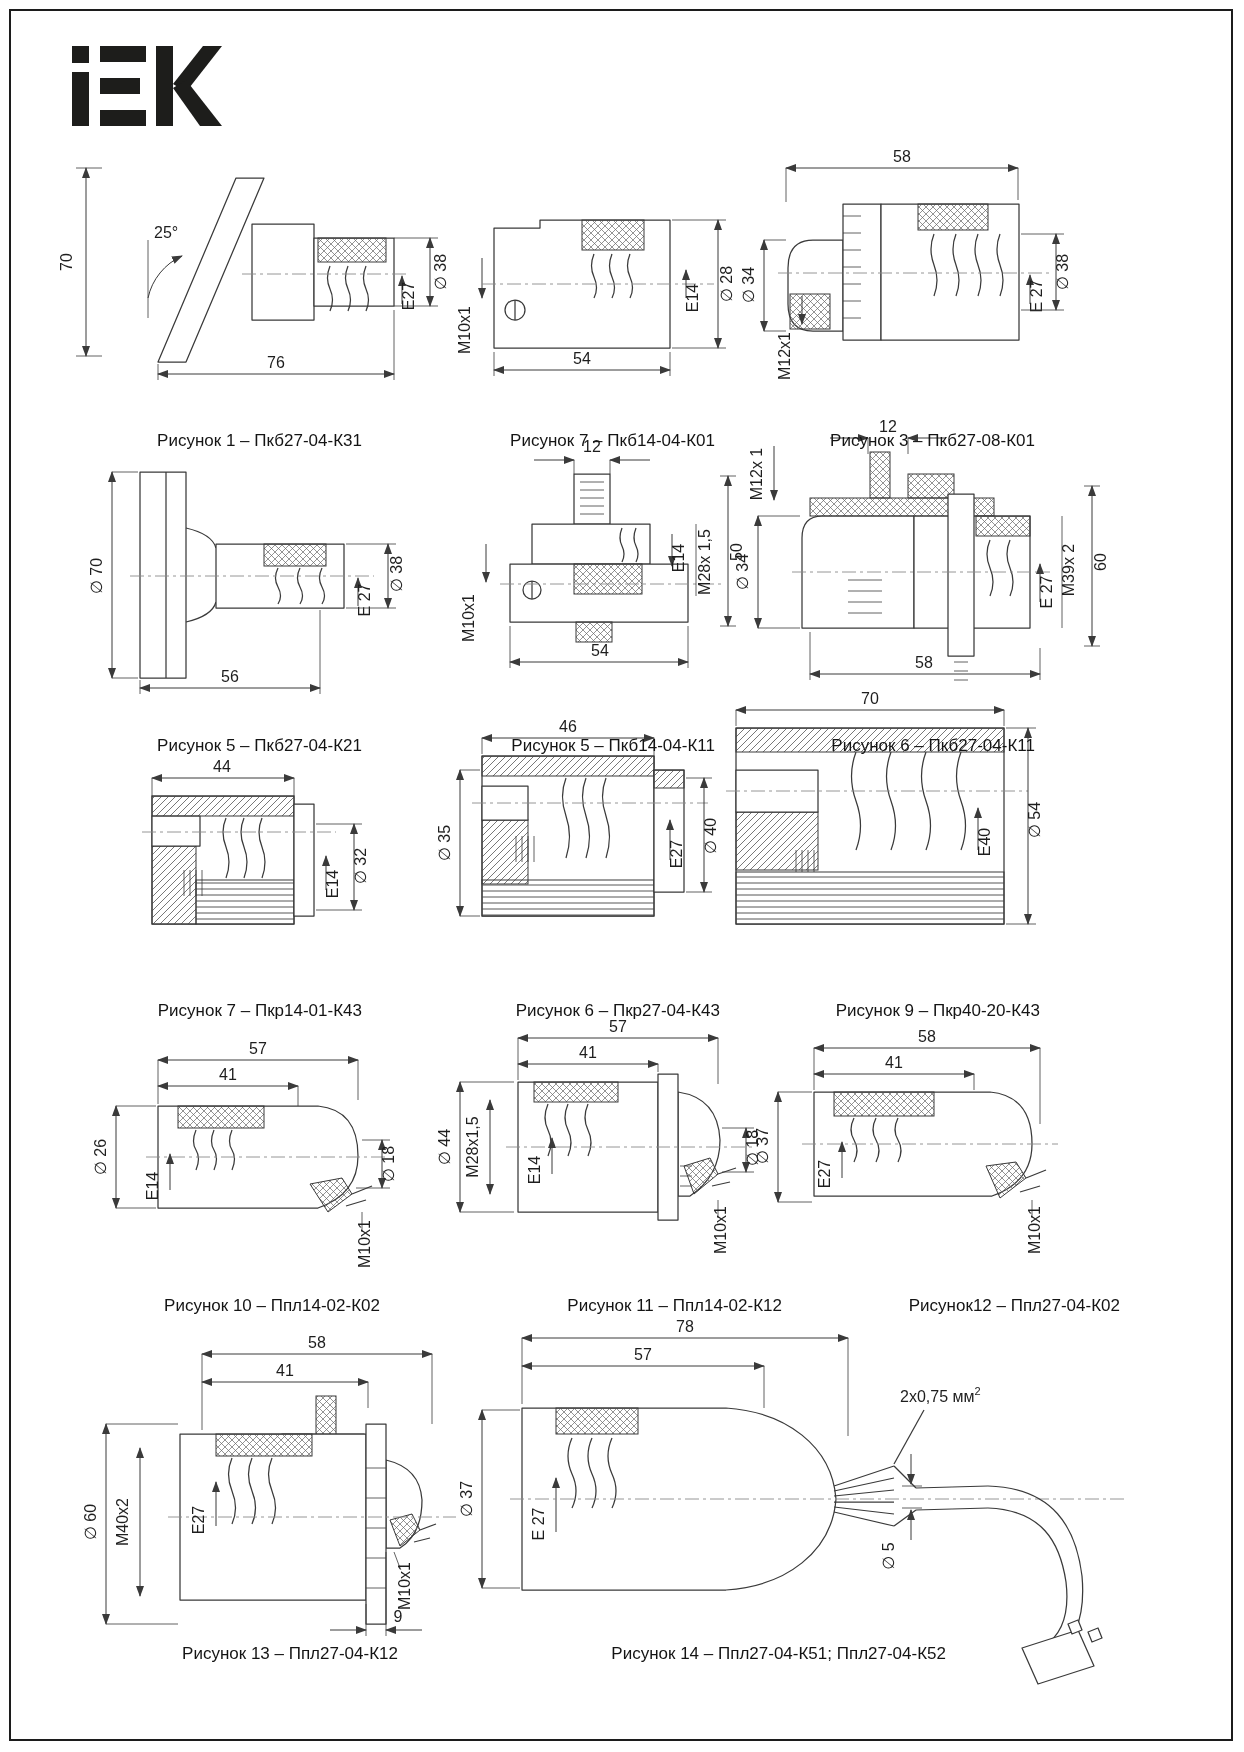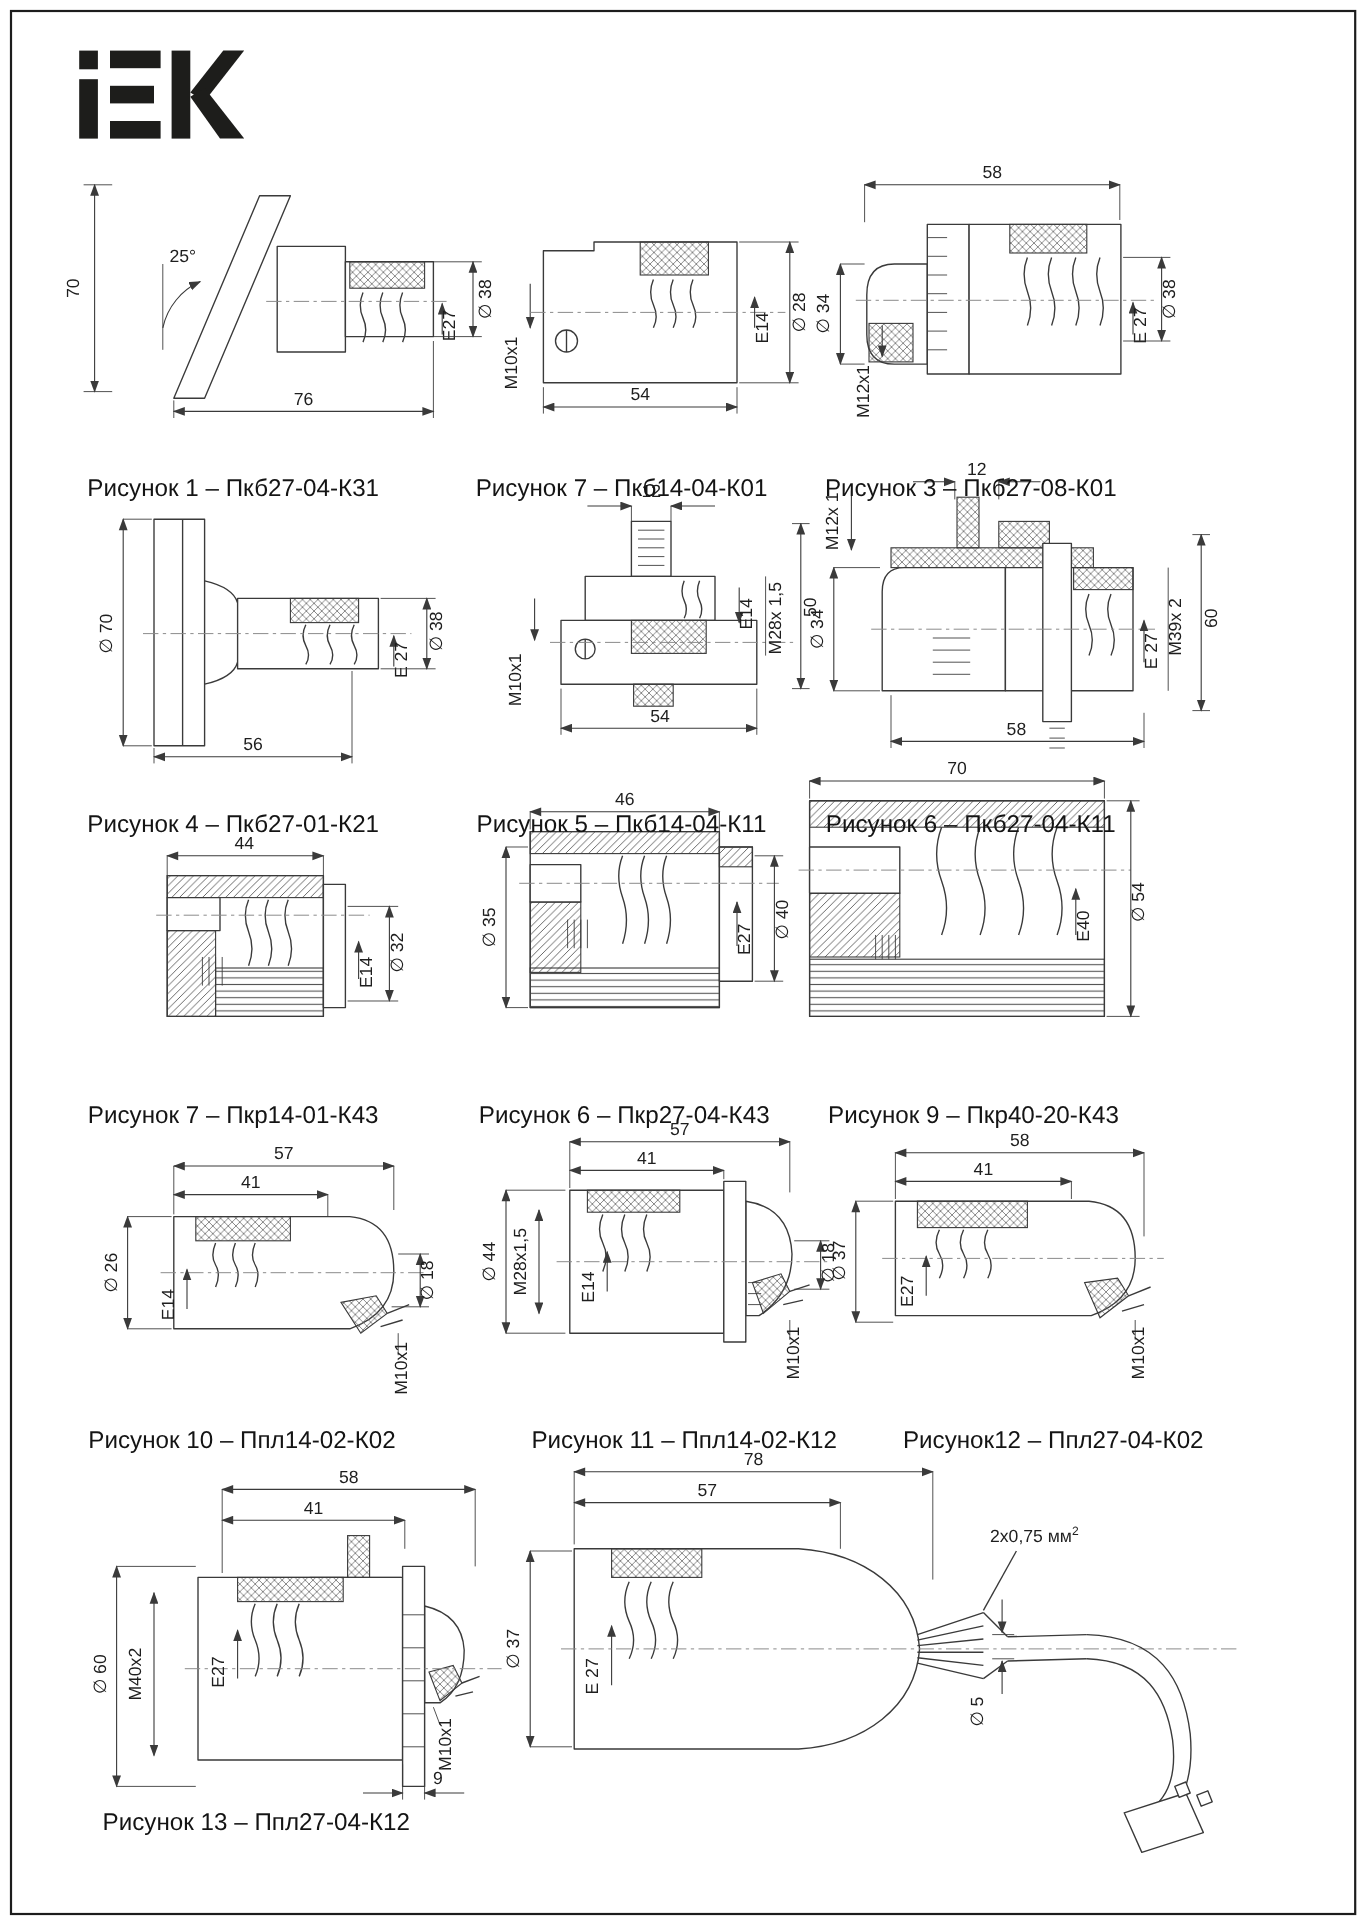--- a/index.html
+++ b/index.html
@@ -1,21 +1,21 @@
 <!DOCTYPE html>
 <html><head>
 <meta charset="utf-8">
 <style>
   html,body{margin:0;padding:0;background:#e8e8e8;}
   #page{position:relative;width:1244px;height:1752px;background:#ffffff;overflow:hidden;
         font-family:"Liberation Sans",sans-serif;}
   #frame{position:absolute;left:9px;top:9px;width:1224px;height:1732px;
          border:2px solid #1c1c1c;box-sizing:border-box;pointer-events:none;}
   svg.draw{position:absolute;overflow:visible;}
-  .cap{position:absolute;font-size:22px;color:#141414;text-align:center;white-space:nowrap;}
+  .cap{position:absolute;font-size:17px;color:#141414;text-align:right;white-space:nowrap;}
   
   .ln{stroke:#3a3a3a;stroke-width:1.25;fill:none;stroke-linejoin:round;}
   .fw{stroke:#3a3a3a;stroke-width:1.25;fill:#ffffff;stroke-linejoin:round;}
   .hx{stroke:#3a3a3a;stroke-width:1;fill:url(#px);}
   .hd{stroke:#3a3a3a;stroke-width:1;fill:url(#pd);}
   .hr{stroke:#3a3a3a;stroke-width:1;fill:url(#pr);}
   .dm{stroke:#3a3a3a;stroke-width:1;fill:none;}
   .xt{stroke:#3a3a3a;stroke-width:.8;fill:none;}
   .cl{stroke:#8a8a8a;stroke-width:.9;fill:none;stroke-dasharray:14 4 3 4;}
   .t{font-family:"Liberation Sans",sans-serif;font-size:16px;fill:#1e1e1e;}
@@ -520,24 +520,25 @@
   <text class="t" transform="rotate(-90 470 242)" x="470" y="242" text-anchor="middle">∅ 5</text>
   <line class="ln" x1="500" y1="96" x2="470" y2="150"></line>
   <text class="t" x="476" y="88">
     <tspan>2x0,75 мм</tspan><tspan dy="-7" font-size="11">2</tspan>
   </text>
 </svg>
 
 <div class="cap" style="left:62px;top:431px;width:300px">Рисунок 1 – Пкб27-04-К31</div>
 <div class="cap" style="left:415px;top:431px;width:300px">Рисунок 7 – Пкб14-04-К01</div>
 <div class="cap" style="left:730px;top:431px;width:305px">Рисунок 3 – Пкб27-08-К01</div>
-<div class="cap" style="left:62px;top:736px;width:300px">Рисунок 4 – Пкб27-01-К21</div>
+<div class="cap" style="left:62px;top:736px;width:300px">Рисунок 5 – Пкб27-04-К21</div>
 <div class="cap" style="left:415px;top:736px;width:300px">Рисунок 5 – Пкб14-04-К11</div>
 <div class="cap" style="left:730px;top:736px;width:305px">Рисунок 6 – Пкб27-04-К11</div>
 <div class="cap" style="left:62px;top:1001px;width:300px">Рисунок 7 – Пкр14-01-К43</div>
 <div class="cap" style="left:415px;top:1001px;width:305px">Рисунок 6 – Пкр27-04-К43</div>
 <div class="cap" style="left:730px;top:1001px;width:310px">Рисунок 9 – Пкр40-20-К43</div>
 <div class="cap" style="left:60px;top:1296px;width:320px">Рисунок 10 – Ппл14-02-К02</div>
 <div class="cap" style="left:462px;top:1296px;width:320px">Рисунок 11 – Ппл14-02-К12</div>
 <div class="cap" style="left:795px;top:1296px;width:325px">Рисунок12 – Ппл27-04-К02</div>
 <div class="cap" style="left:68px;top:1644px;width:330px">Рисунок 13 – Ппл27-04-К12</div>
+<div class="cap" style="left:466px;top:1644px;width:480px">Рисунок 14 – Ппл27-04-К51; Ппл27-04-К52</div>
 
 </div>
 
 </body></html>

